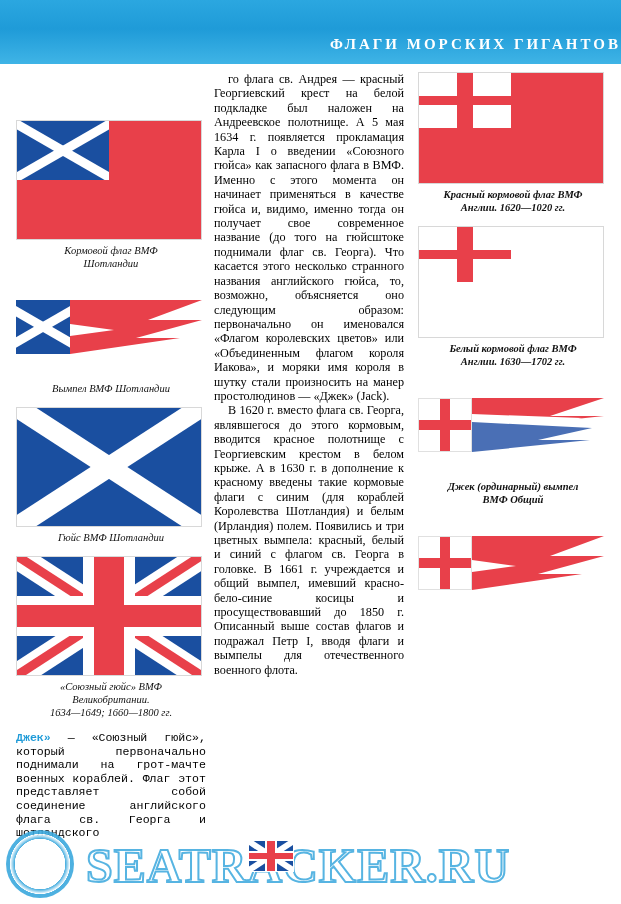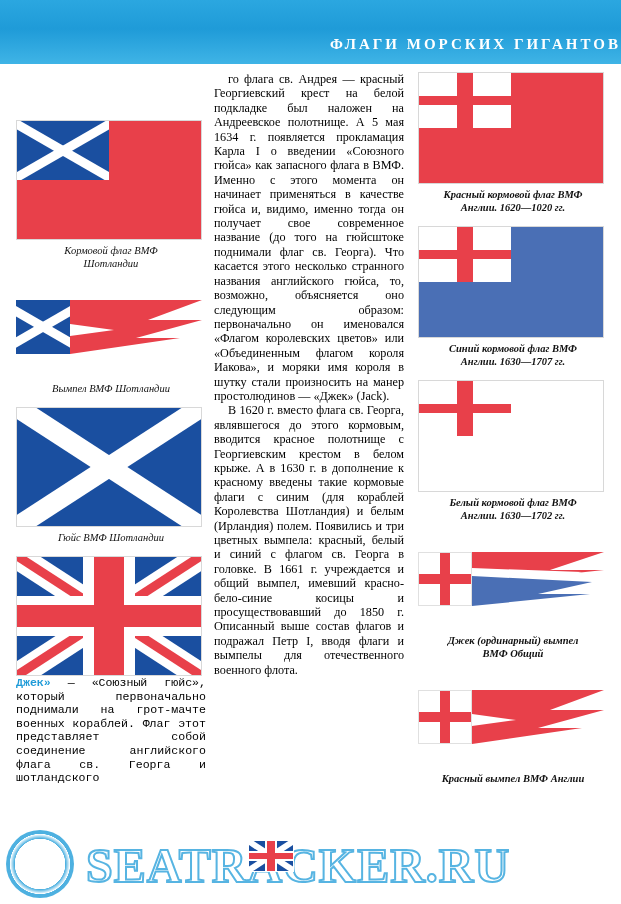--- a/index.html
+++ b/index.html
@@ -290,20 +290,25 @@
             <div class="uj-d-w1"></div>
             <div class="uj-d-w2"></div>
             <div class="uj-d-r1"></div>
             <div class="uj-d-r2"></div>
             <div class="uj-cw-v"></div>
             <div class="uj-cw-h"></div>
             <div class="uj-cr-v"></div>
             <div class="uj-cr-h"></div>
           </div>
         </div>
+        <div class="caption">
+          <span>«Союзный гюйс» ВМФ</span><br>
+          <span>Великобритании.</span><br>
+          <span>1634—1649; 1660—1800 гг.</span>
+        </div>
       </div>
 
       <div class="dropcap-note">
         <span class="note-lead">Джек»</span><span> — «Союзный гюйс», который первоначально поднимали на грот-мачте военных кораблей. Флаг этот представляет собой соединение английского флага св. Георга и шотландского</span>
       </div>
     </div>
 
     <div class="col-mid body-text">
       <p>го флага св. Андрея — красный Георгиевский крест на белой подкладке был наложен на Андреевское полотнище. А 5 мая 1634 г. появляется прокламация Карла I о введении «Союзного гюйса» как запасного флага в ВМФ. Именно с этого момента он начинает применяться в качестве гюйса и, видимо, именно тогда он получает свое современное название (до того на гюйсштоке поднимали флаг св. Георга). Что касается этого несколько странного названия английского гюйса, то, возможно, объясняется оно следующим образом: первоначально он именовался «Флагом королевских цветов» или «Объединенным флагом короля Иакова», и моряки имя короля в шутку стали произносить на манер простолюдинов — «Джек» (Jack).</p>
       <p>В 1620 г. вместо флага св. Георга, являвшегося до этого кормовым, вводится красное полотнище с Георгиевским крестом в белом крыже. А в 1630 г. в дополнение к красному введены такие кормовые флаги с синим (для кораблей Королевства Шотландия) и белым (Ирландия) полем. Появились и три цветных вымпела: красный, белый и синий с флагом св. Георга в головке. В 1661 г. учреждается и общий вымпел, имевший красно-бело-синие косицы и просуществовавший до 1850 г. Описанный выше состав флагов и подражал Петр I, вводя флаги и вымпелы для отечественного военного флота.</p>
@@ -317,32 +322,20 @@
             <div class="cross-v"></div>
             <div class="cross-h"></div>
           </div>
         </div>
         <div class="caption">
           <span>Красный кормовой флаг ВМФ</span><br>
           <span>Англии. 1620—1020 гг.</span>
         </div>
       </div>
 
-      <div class="figure">
-        <div class="flag small" style="background:#4a6fb5">
-          <div class="eng-canton">
-            <div class="cross-v"></div>
-            <div class="cross-h"></div>
-          </div>
-        </div>
-        <div class="caption">
-          <span>Синий кормовой флаг ВМФ</span><br>
-          <span>Англии. 1630—1707 гг.</span>
-        </div>
-      </div>
 
       <div class="figure">
         <div class="flag f-white small">
           <div class="eng-canton">
             <div class="cross-v"></div>
             <div class="cross-h"></div>
           </div>
         </div>
         <div class="caption">
           <span>Белый кормовой флаг ВМФ</span><br>
@@ -370,23 +363,20 @@
 
       <div class="figure">
         <div class="pennant">
           <div class="pen-head white">
             <div class="cross-v"></div>
             <div class="cross-h"></div>
           </div>
           <svg class="zig" viewBox="0 0 132 54" preserveAspectRatio="none">
             <polygon points="0,0 132,0 78,20 132,20 66,38 110,38 0,54 0,36 44,30 0,24" fill="#e8404a"></polygon>
           </svg>
-        </div>
-        <div class="caption">
-          <span>Красный вымпел ВМФ Англии</span>
         </div>
       </div>
 
     </div>
   </div>
 
   <div class="watermark">
     <div class="wm-sun"></div>
     <div class="page-num">152</div>
     <div class="wm-text">SEATRACKER.RU</div>

